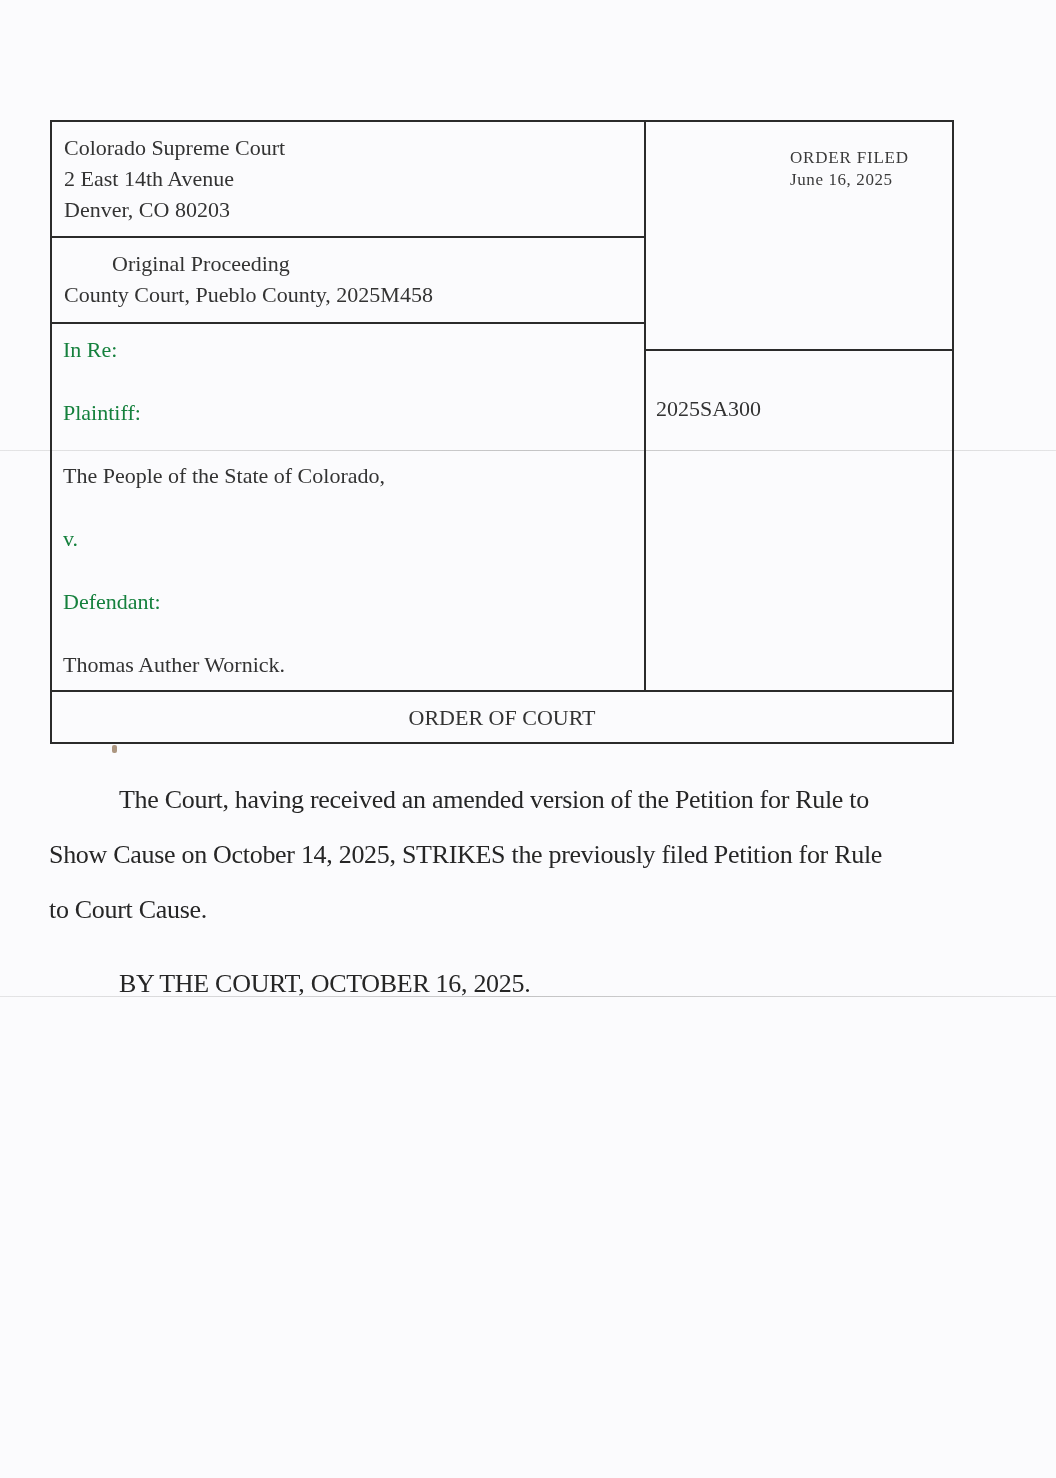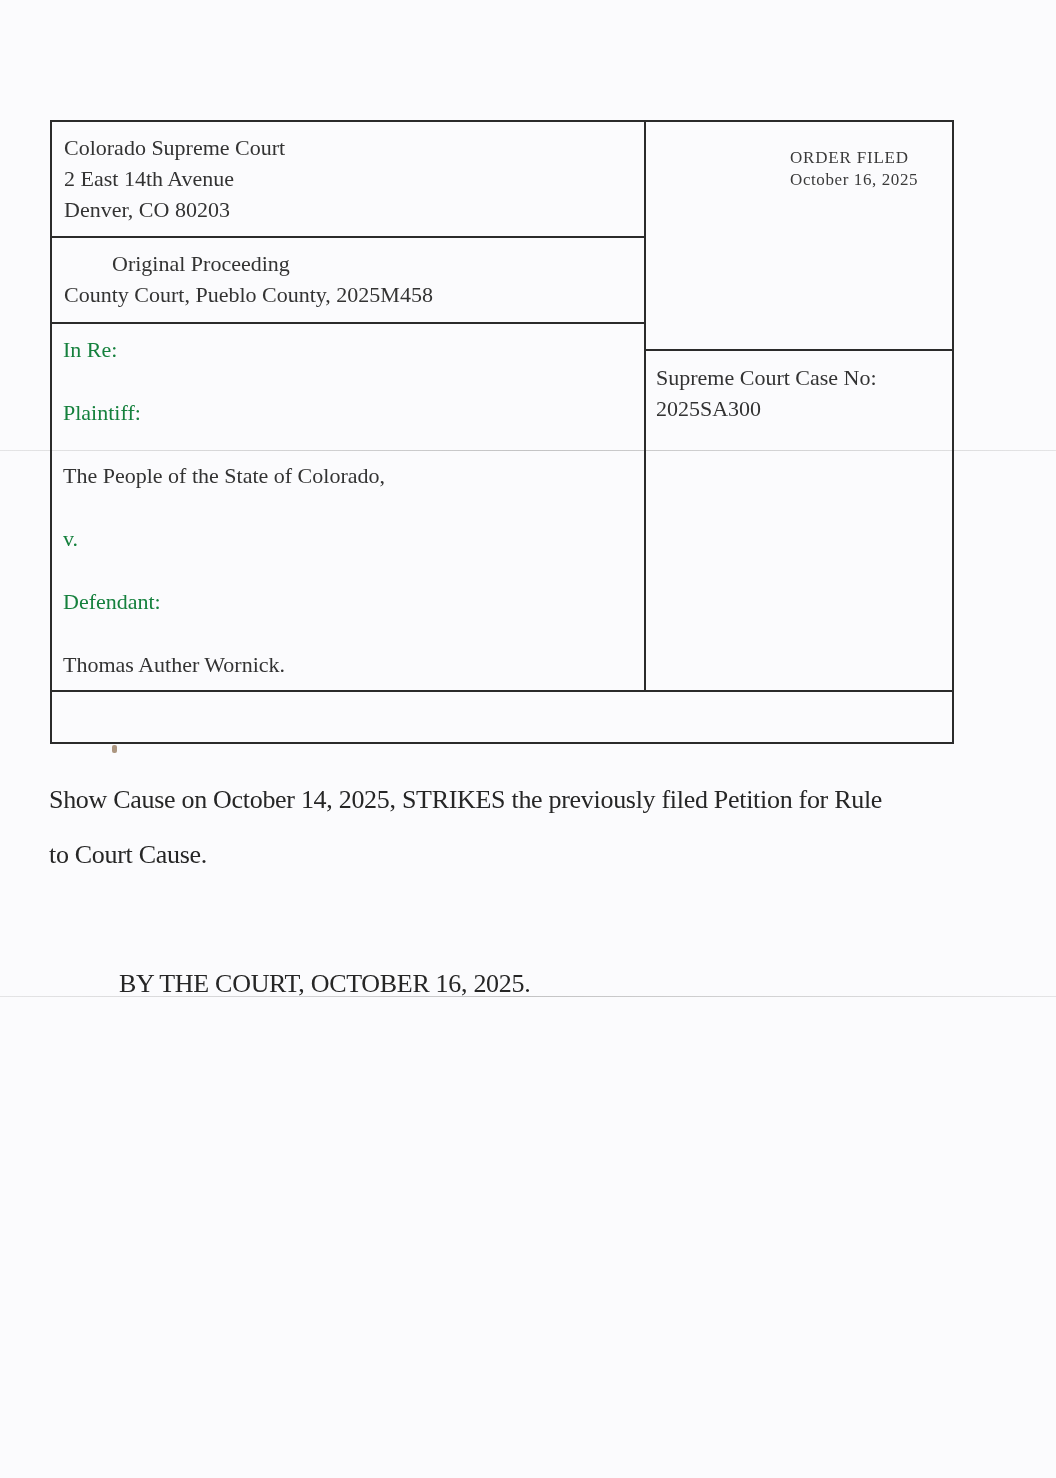--- a/index.html
+++ b/index.html
@@ -60,27 +60,28 @@
   <div class="txt" style="left:14px;top:159px;">County Court, Pueblo County, 2025M458</div>
 
   <div class="txt bold" style="left:13px;top:214px;">In Re:</div>
   <div class="txt bold" style="left:13px;top:277px;">Plaintiff:</div>
   <div class="txt" style="left:13px;top:340px;">The People of the State of Colorado,</div>
   <div class="txt bold" style="left:13px;top:403px;">v.</div>
   <div class="txt bold" style="left:13px;top:466px;">Defendant:</div>
   <div class="txt" style="left:13px;top:529px;">Thomas Auther Wornick.</div>
 
   <div class="txt small" style="left:740px;top:27px;">ORDER FILED</div>
-  <div class="txt small" style="left:740px;top:49px;letter-spacing:0.6px;">October 16, 2025</div>
+  <div class="txt small" style="left:740px;top:49px;letter-spacing:0.6px;">June 16, 2025</div>
 
-  <div class="txt" style="left:606px;top:242px;">Supreme Court Case No:</div>
   <div class="txt" style="left:606px;top:273px;">2025SA300</div>
 
+  <div class="txt" style="left:0;width:904px;text-align:center;top:582px;">ORDER OF COURT</div>
 </div>
 
 <div class="speck" style="left:112px;top:745px;"></div>
 
 <div class="body-text" style="top:772px;">
+  <div style="padding-left:70px;white-space:nowrap;">The Court, having received an amended version of the Petition for Rule to</div>
   <div style="white-space:nowrap;">Show Cause on October 14, 2025, STRIKES the previously filed Petition for Rule</div>
   <div style="white-space:nowrap;">to Court Cause.</div>
 </div>
 
 <div class="body-text" style="top:956px;padding-left:70px;white-space:nowrap;">BY THE COURT, OCTOBER 16, 2025.</div>
 
 </body></html>

